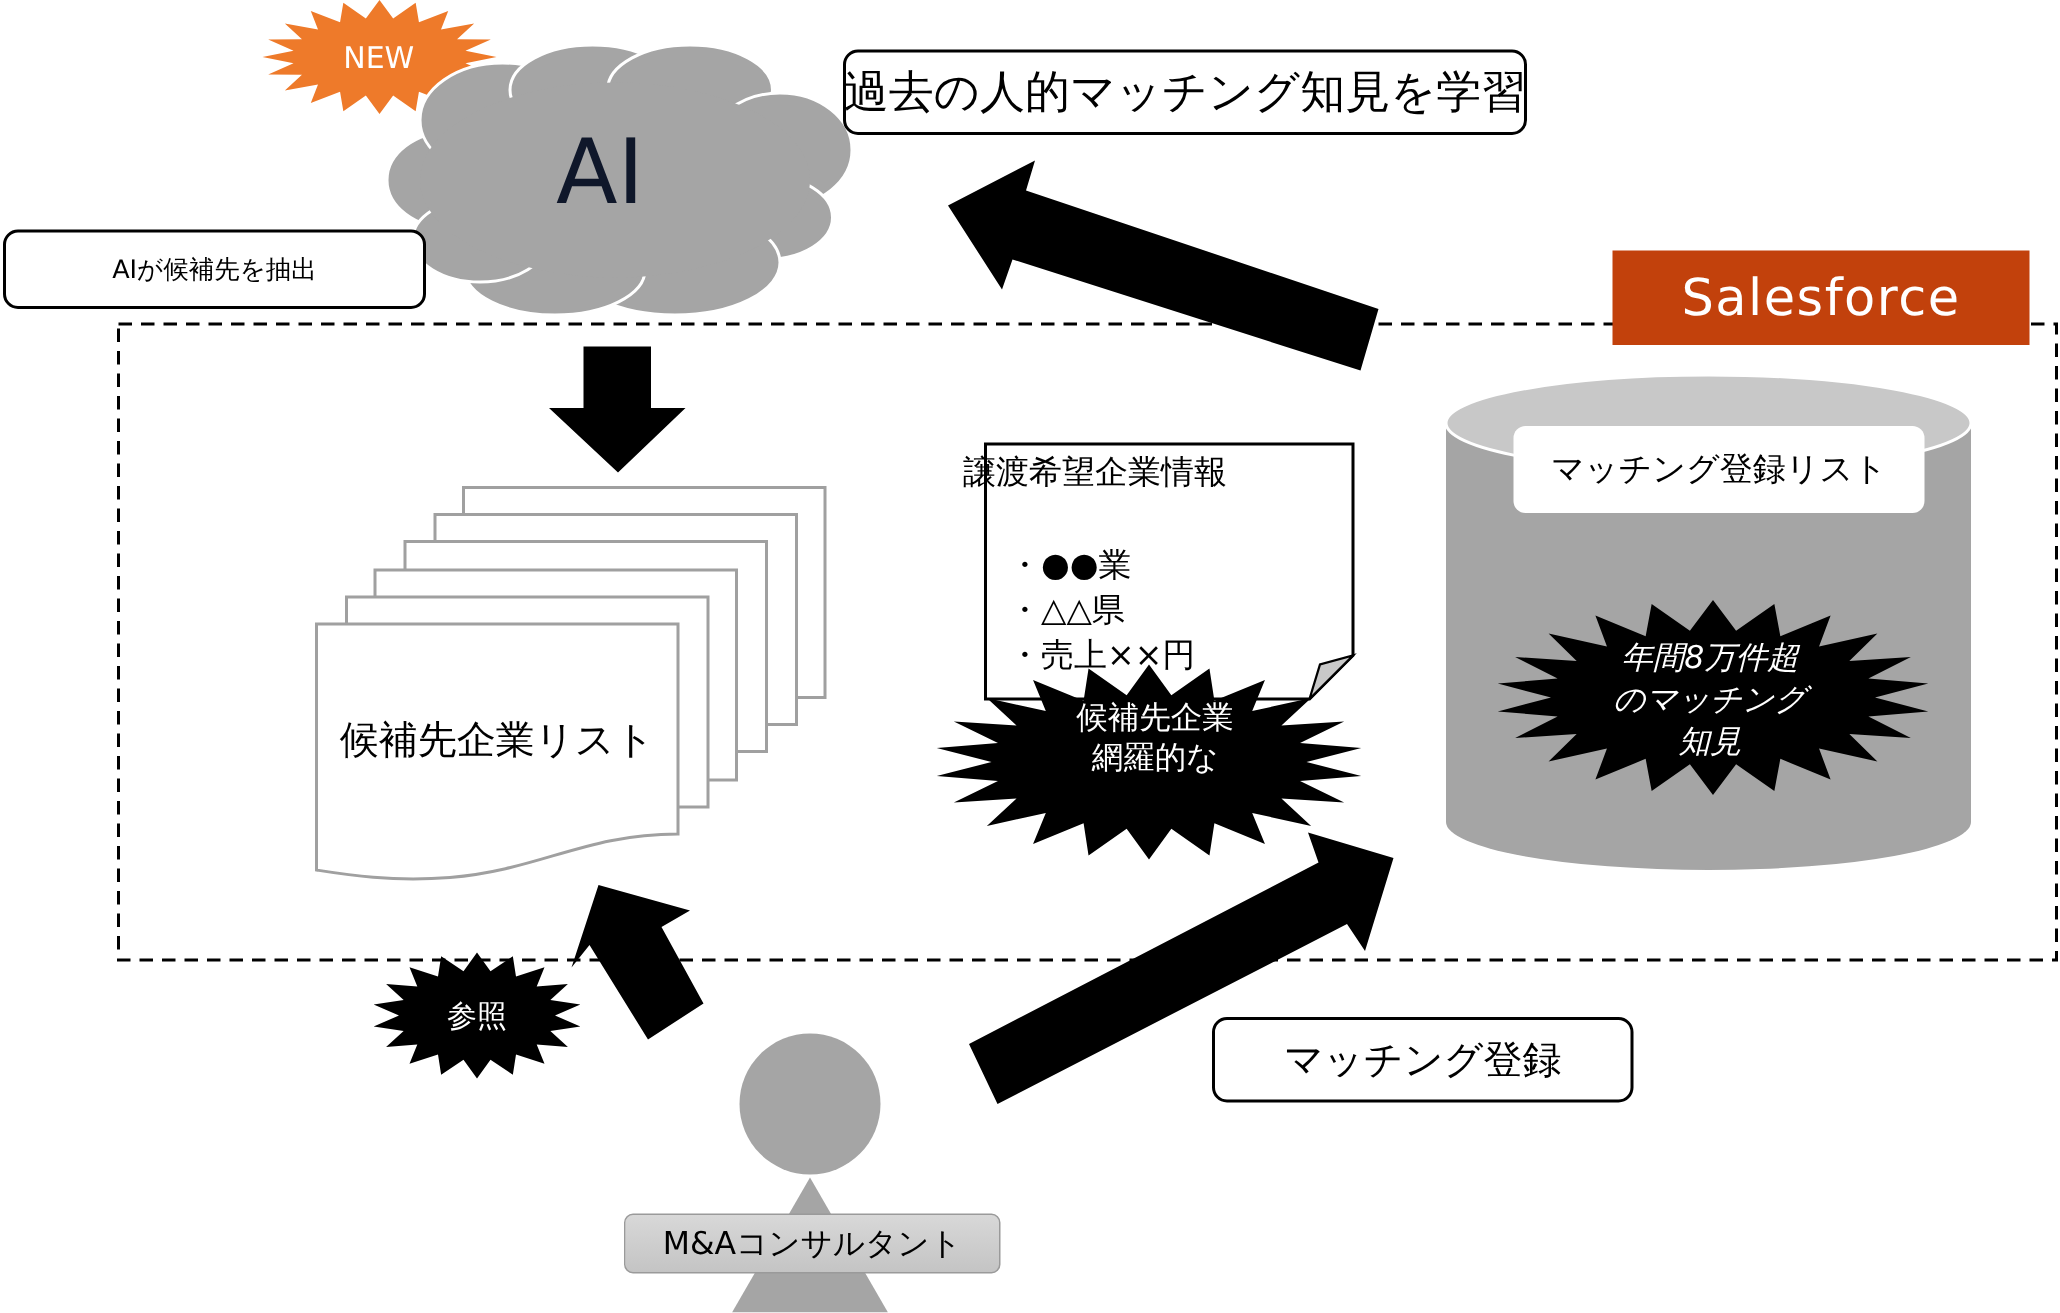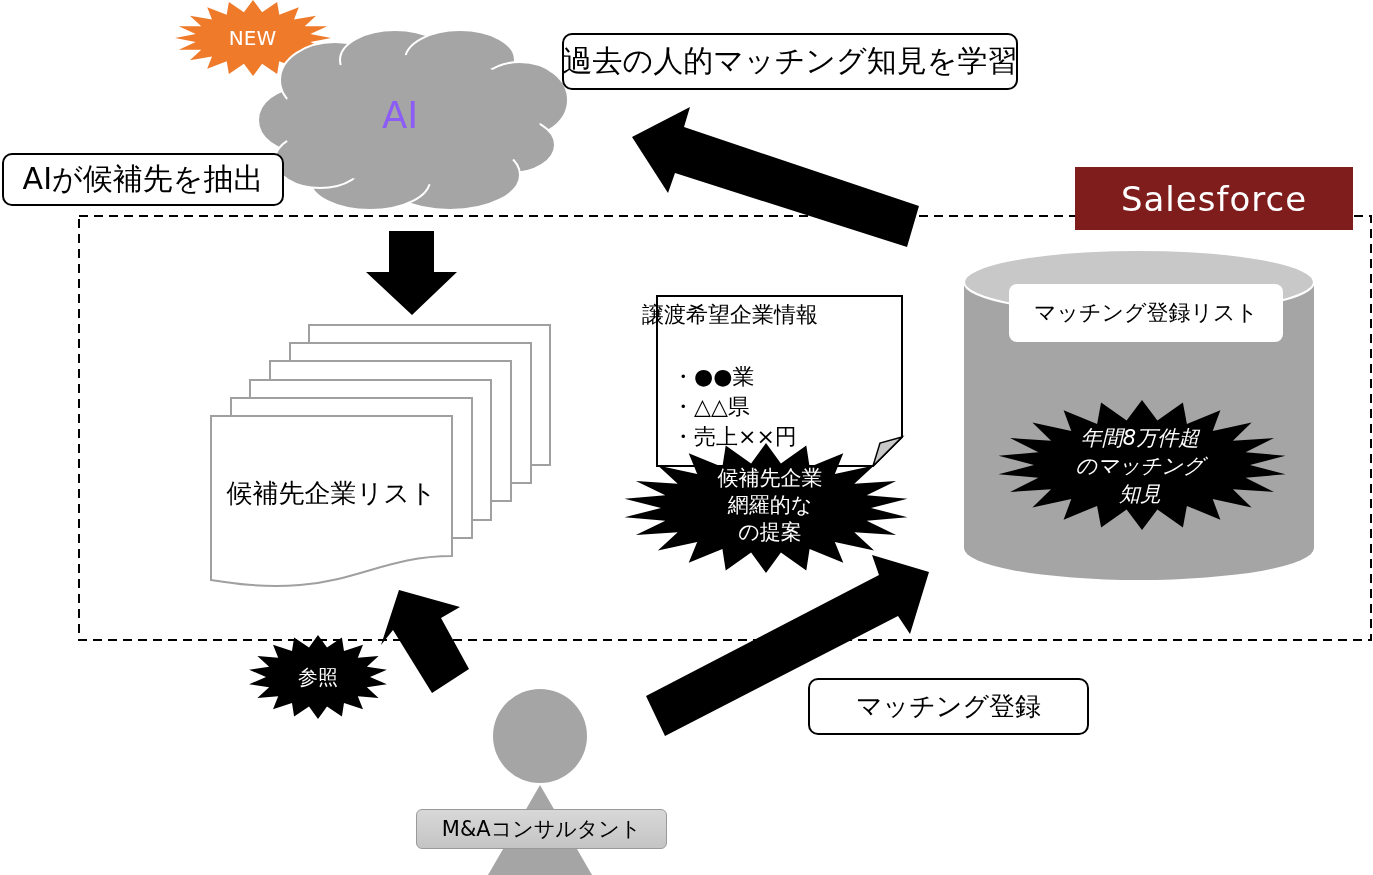--- a/index.html
+++ b/index.html
@@ -65,39 +65,38 @@
   <polygon id="burst-reference" fill="#000" points="318.0,635.0 327.0,647.5 341.9,637.5 344.0,651.0 363.0,644.8 357.8,657.7 378.6,656.0 366.9,666.7 386.9,669.7 370.0,677.0 386.9,684.3 366.9,687.3 378.6,698.0 357.8,696.3 363.0,709.2 344.0,703.0 341.9,716.5 327.0,706.5 318.0,719.0 309.0,706.5 294.1,716.5 292.0,703.0 273.0,709.2 278.2,696.3 257.4,698.0 269.1,687.3 249.1,684.3 266.0,677.0 249.1,669.7 269.1,666.7 257.4,656.0 278.2,657.7 273.0,644.8 292.0,651.0 294.1,637.5 309.0,647.5"></polygon>
 
   <g fill="#a5a5a5">
     <circle cx="540" cy="736" r="47"></circle>
     <polygon points="540,785 488,875 592,875"></polygon>
   </g>
 </svg>
 
 <div class="box" style="left:205px; top:22px; width:95px; height:32px; color:#fff; font-size:20px;">NEW</div>
 
-<div class="box" style="left:350px; top:85px; width:100px; height:60px; color:#8b5cf6; font-size:37px;">AI</div>
+<div class="box" style="left:350px; top:85px; width:100px; height:60px; color:#0f172a; font-size:60px;">AI</div>
 
 <div class="box callout" style="left:562px; top:33px; width:456px; height:57px; font-size:30px;">過去の人的マッチング知見を学習</div>
-<div class="box callout" style="left:2px; top:153px; width:282px; height:53px; font-size:30px;">AIが候補先を抽出</div>
+<div class="box callout" style="left:2px; top:153px; width:282px; height:53px; font-size:17px;">AIが候補先を抽出</div>
 <div class="box callout" style="left:808px; top:678px; width:281px; height:57px; font-size:26px;">マッチング登録</div>
 
-<div class="box" style="left:1075px; top:167px; width:278px; height:63px; background:#7f1d1d; color:#fff; font-size:34px; letter-spacing:1px;">Salesforce</div>
+<div class="box" style="left:1075px; top:167px; width:278px; height:63px; background:#c2410c; color:#fff; font-size:34px; letter-spacing:1px;">Salesforce</div>
 
 <div class="box" style="left:211px; top:473px; width:241px; height:40px; color:#000; font-size:26px;">候補先企業リスト</div>
 
 <div class="txt" style="left:642px; top:300px; font-size:22px; color:#000;">譲渡希望企業情報</div>
 <div class="txt" style="left:672px; top:362px; font-size:22px; color:#000;">・●●業</div>
 <div class="txt" style="left:672px; top:392px; font-size:22px; color:#000;">・△△県</div>
 <div class="txt" style="left:672px; top:422px; font-size:22px; color:#000;">・売上××円</div>
 
 <div style="position:absolute; left:680px; top:465px; width:180px; text-align:center; color:#fff; font-size:21px; line-height:27px;">
   <div>候補先企業</div>
   <div>網羅的な</div>
-  <div>の提案</div>
 </div>
 
 <div class="box" style="left:1009px; top:284px; width:274px; height:58px; background:#fff; border-radius:8px; color:#000; font-size:22px;">マッチング登録リスト</div>
 
 <div style="position:absolute; left:1040px; top:424px; width:200px; text-align:center; color:#fff; font-size:21px; line-height:28px;font-style:italic;">
   <div>年間8万件超</div>
   <div>のマッチング</div>
   <div>知見</div>
 </div>
 

